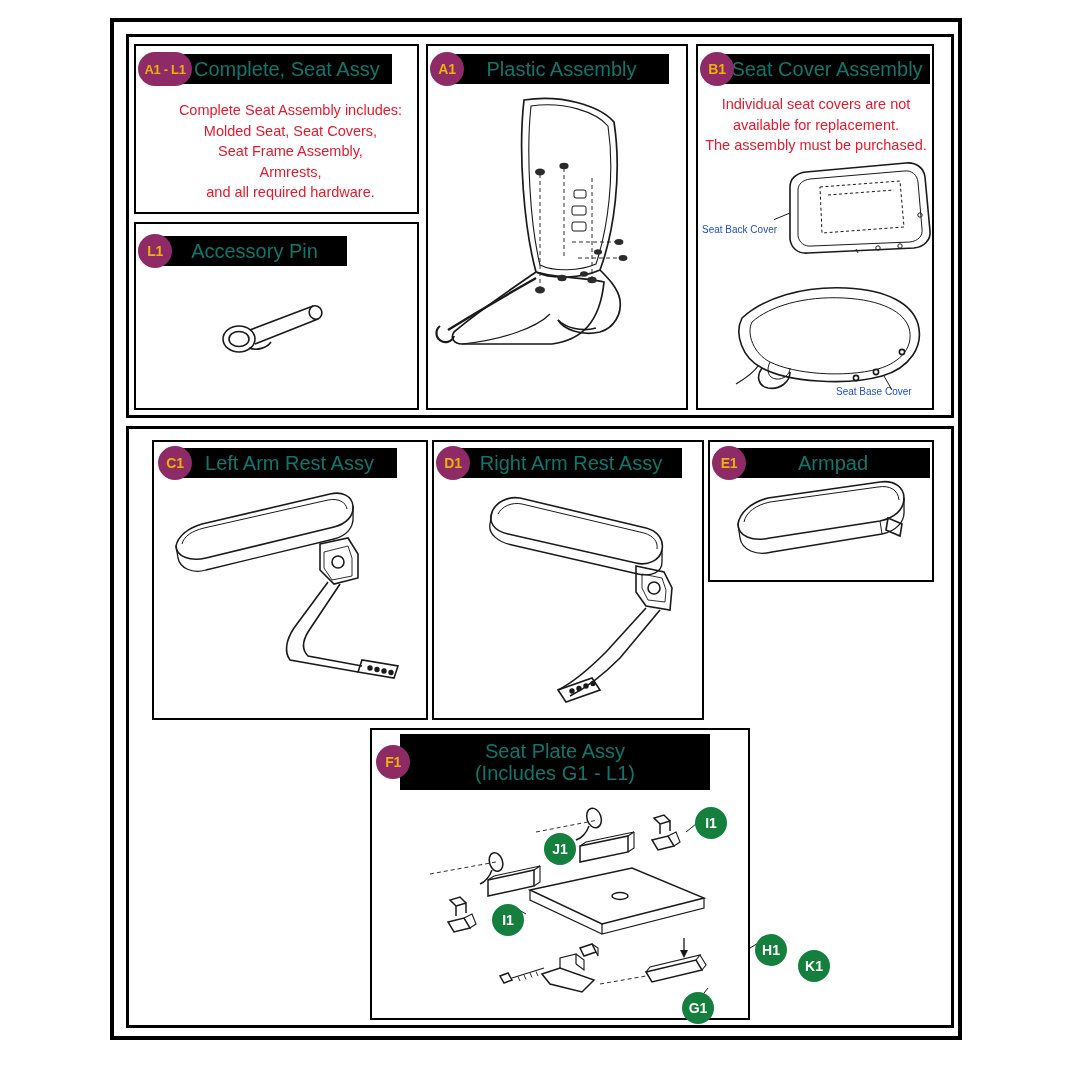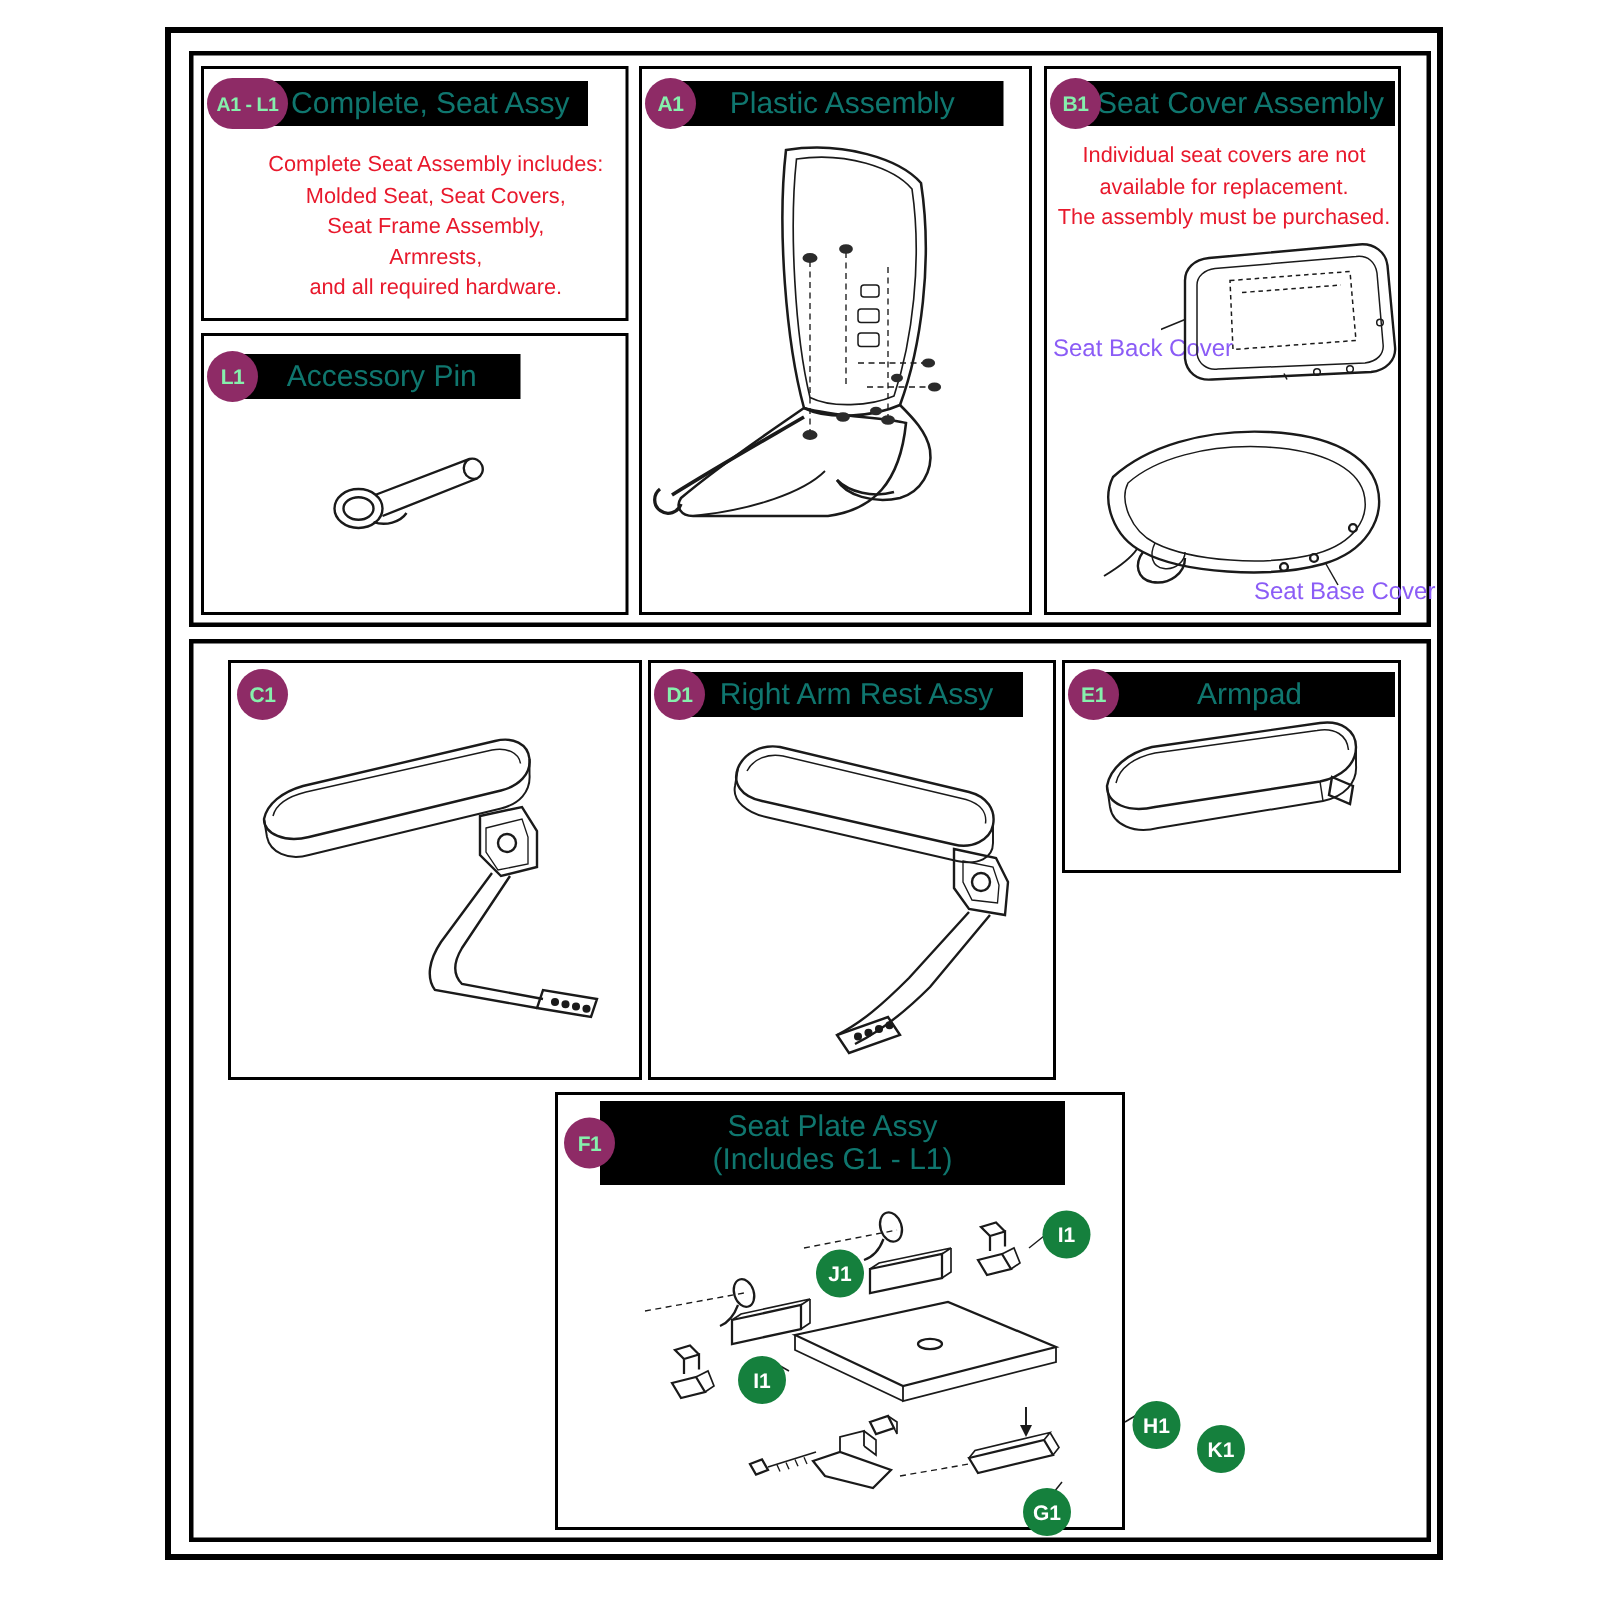--- a/index.html
+++ b/index.html
@@ -40,21 +40,21 @@
 
   
   .titlebar {
     position: absolute;
     display: flex;
     align-items: center;
     z-index: 6;
   }
   .badge {
     background: #8e2b66;
-    color: #86efac;
+    color: #eab308;
     border-radius: 50%;
     width: 34px;
     height: 34px;
     display: flex;
     align-items: center;
     justify-content: center;
     font-size: 14px;
     font-weight: bold;
     letter-spacing: -0.3px;
     z-index: 3;
@@ -106,22 +106,22 @@
     display: flex;
     align-items: center;
     justify-content: center;
     font-size: 14px;
     font-weight: bold;
     z-index: 7;
   }
 
   .cap {
     position: absolute;
-    font-size: 16px;
-    color: #8b5cf6;
+    font-size: 10px;
+    color: #1d4ed8;
     white-space: nowrap;
   }
 
   svg { display: block; }
   .art { position: absolute; z-index: 2; }
 </style>
 </head>
 <body>
 
 <div id="sheet">
@@ -262,20 +262,21 @@
 
     <path d="M178 104 L 186 118" stroke="#1a1a1a" stroke-width="1" fill="none"></path>
   </svg>
 
   <div class="group" style="left:12px; top:404px; width:828px; height:602px;"></div>
 
   <div class="panel" style="left:38px; top:418px; width:276px; height:280px;">
   </div>
   <div class="titlebar" style="left:44px; top:424px;">
     <div class="badge">C1</div>
+    <div class="labelbox" style="width:215px;">Left Arm Rest Assy</div>
   </div>
   <svg class="art" style="left:48px; top:460px;" width="260" height="230" viewBox="0 0 260 230">
     <g fill="none" stroke="#1a1a1a" stroke-width="1.6">
 
       <path d="M14 64 C 16 54 26 46 40 42 L 168 12 C 180 9 190 14 191 24
                C 192 34 184 42 172 45 L 44 76 C 28 80 14 74 14 64 Z"></path>
       <path d="M20 62 C 22 54 30 49 42 46 L 166 18 C 176 16 184 20 185 27" stroke-width="1"></path>
       <path d="M14 64 L 16 76 C 18 86 30 92 44 88 L 172 57 C 184 54 192 46 191 34 L 191 24" stroke-width="1.3"></path>
 
       <path d="M158 62 L 186 56 L 196 72 L 196 96 L 172 102 L 158 88 Z"></path>

